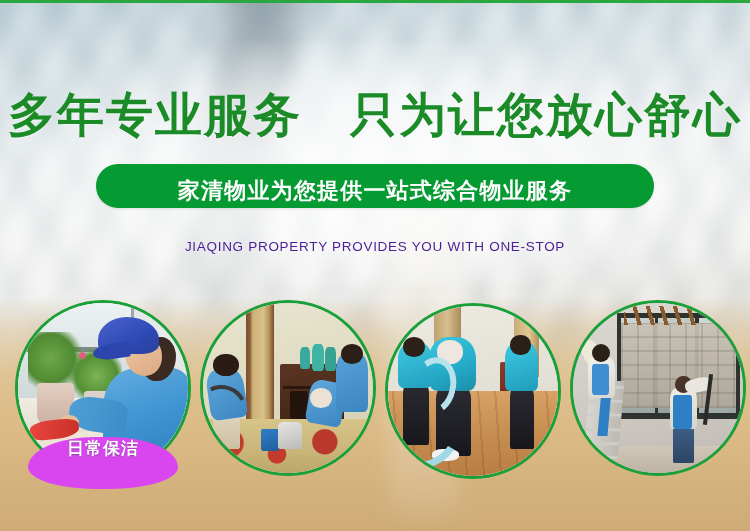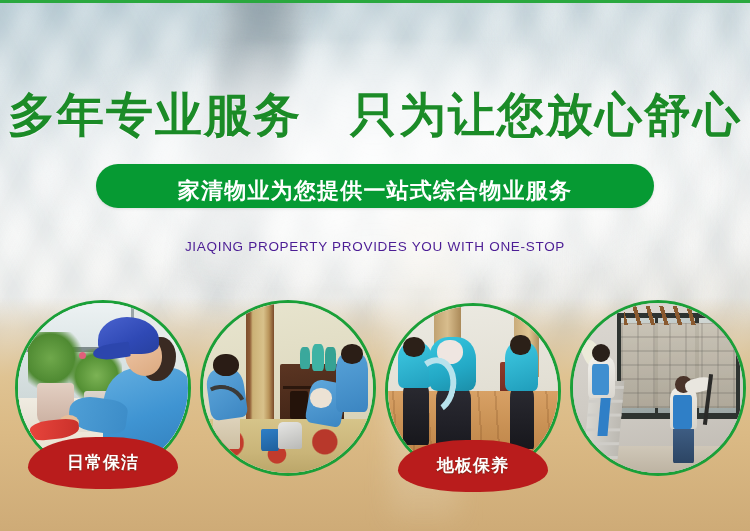--- a/index.html
+++ b/index.html
@@ -171,23 +171,23 @@
     background:#cdd3cf;
   }
   .photo-inner { position:absolute; inset:0; overflow:hidden; }
 
   
   .label-band {
     position:absolute;
     left:50%; transform:translateX(-50%);
     bottom:-13px;
     width:150px; height:52px;
-    background:#b91c1c;
+    background:#d946ef;
     border-radius:50% / 64% 64% 46% 46%;
-    display:flex; align-items:center; justify-content:center;
+    display:flex; align-items:flex-start; justify-content:center;
     overflow:hidden;
   }
   .label-text {
     color:#ffffff;
     font-size:17px;
     font-weight:bold;
     letter-spacing:1px;
     white-space:nowrap;
     text-shadow:0 1px 1px rgba(0,60,15,0.35);
     padding-bottom:2px;
@@ -533,23 +533,20 @@
           <div class="s3-pC-body"></div>
           <div class="s3-pC-head"></div>
           <div class="s3-pA-legs"></div>
           <div class="s3-pA-shoe"></div>
           <div class="s3-pA-body"></div>
           <div class="s3-pA-head"></div>
           <div class="s3-hose"></div>
           <div class="s3-hose2"></div>
         </div>
       </div>
-      <div class="label-band">
-        <span class="label-text">地板保养</span>
-      </div>
     </div>
 
     <div class="circle-item c3">
       <div class="circle-photo">
         <div class="photo-inner">
           <div class="s4-wall"></div>
           <div class="s4-winframe"></div>
           <div class="s4-glass1"></div>
           <div class="s4-glass2"></div>
           <div class="s4-glass3"></div>

